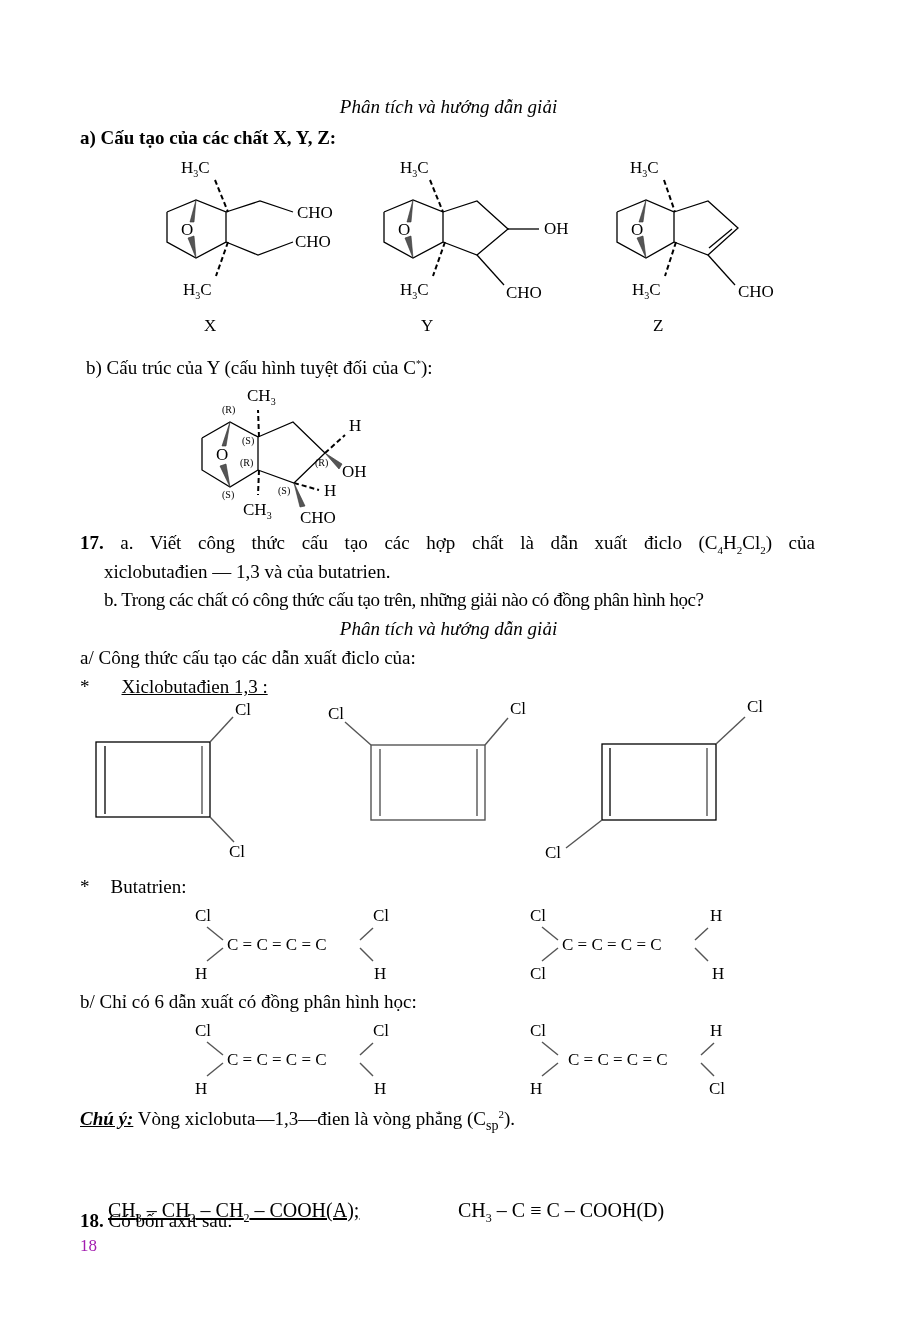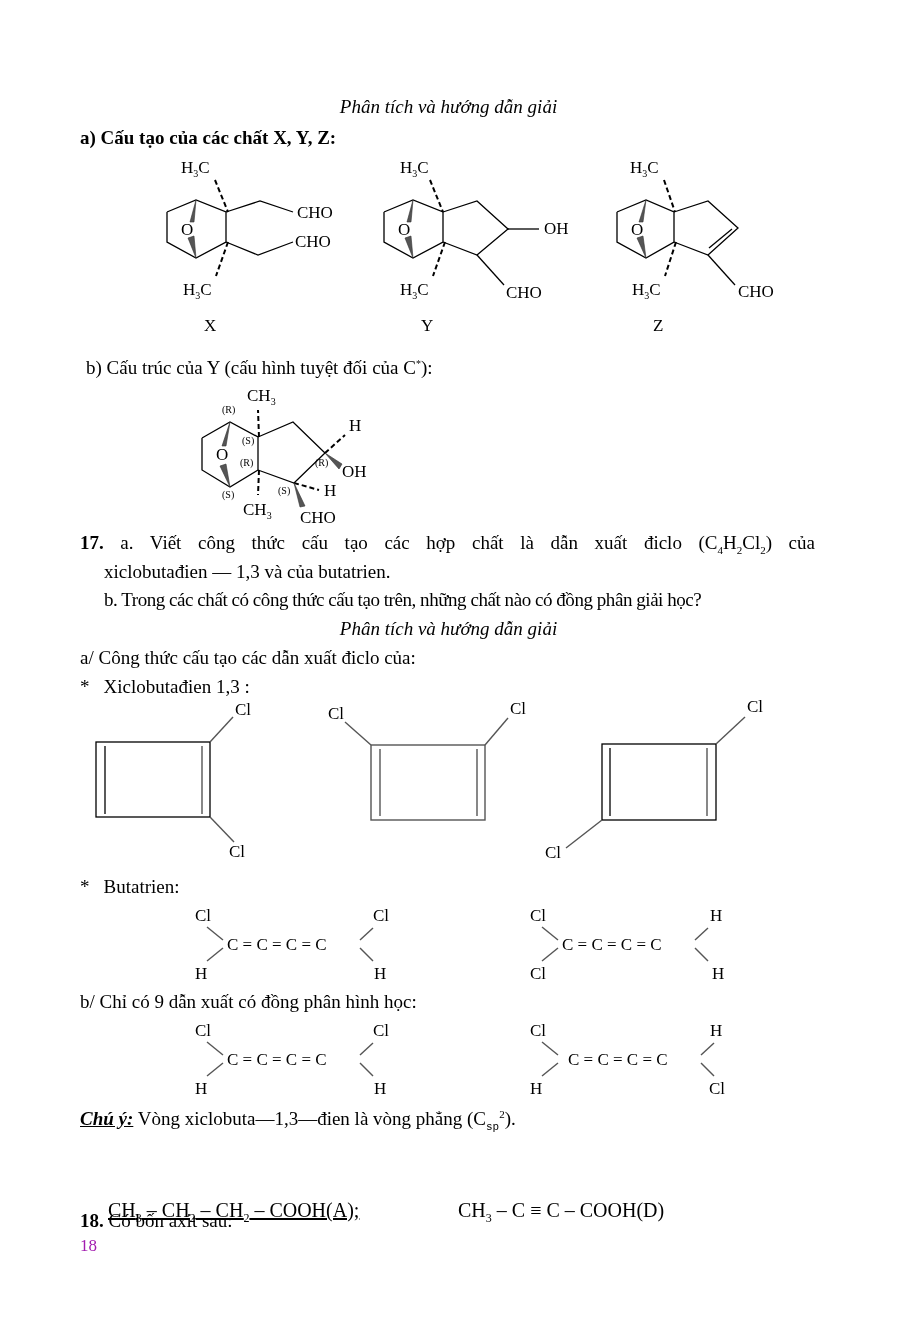--- a/index.html
+++ b/index.html
@@ -102,24 +102,24 @@
   <text class="small" x="42" y="33">(R)</text>
   <text class="small" x="62" y="64">(S)</text>
   <text class="small" x="60" y="86">(R)</text>
   <text class="small" x="42" y="118">(S)</text>
   <text class="small" x="135" y="86">(R)</text>
   <text class="small" x="98" y="114">(S)</text>
 </svg>
 
 <div class="t justify" style="left:80px;width:735px;top:533px;"><span class="bold">17.</span> <span>a. Viết công thức cấu tạo các hợp chất là dẫn xuất điclo (C</span><sub style="font-size:11px;">4</sub><span>H</span><sub style="font-size:11px;">2</sub><span>Cl</span><sub style="font-size:11px;">2</sub><span>) của</span></div>
 <div class="t" style="left:104px;top:562px;">xiclobutađien — 1,3 và của butatrien.</div>
-<div class="t" style="left:104px;top:590px;letter-spacing:-0.45px;">b. Trong các chất có công thức cấu tạo trên, những chất nào có đồng phân giải học?</div>
+<div class="t" style="left:104px;top:590px;letter-spacing:-0.45px;">b. Trong các chất có công thức cấu tạo trên, những giải nào có đồng phân hình học?</div>
 <div class="t it center" style="left:0;width:897px;top:619px;">Phân tích và hướng dẫn giải</div>
 <div class="t" style="left:80px;top:648px;">a/ Công thức cấu tạo các dẫn xuất điclo của:</div>
-<div class="t" style="left:80px;top:677px;"><span>*</span><span style="margin-left:14px;">Xiclobutađien 1,3 :</span></div>
+<div class="t" style="left:80px;top:677px;"><span>*</span><span style="margin-left:32px;text-decoration:underline;">Xiclobutađien 1,3 :</span></div>
 
 <svg style="left:80px;top:690px;" width="200" height="180">
   <rect class="bond" x="16" y="52" width="114" height="75"></rect>
   <line class="bond" x1="25" y1="56" x2="25" y2="124"></line>
   <line class="bondg" x1="122" y1="56" x2="122" y2="124"></line>
   <line class="bondg" x1="130" y1="52" x2="153" y2="27"></line>
   <line class="bondg" x1="130" y1="127" x2="154" y2="152"></line>
   <text class="lbl" x="155" y="25">Cl</text>
   <text class="lbl" x="149" y="167">Cl</text>
 </svg>
@@ -137,21 +137,21 @@
 <svg style="left:530px;top:690px;" width="260" height="180">
   <rect class="bond" x="72" y="54" width="114" height="76"></rect>
   <line class="bond" x1="80" y1="58" x2="80" y2="126"></line>
   <line class="bondg" x1="177" y1="58" x2="177" y2="126"></line>
   <line class="bondg" x1="186" y1="54" x2="215" y2="27"></line>
   <line class="bondg" x1="72" y1="130" x2="36" y2="158"></line>
   <text class="lbl" x="217" y="22">Cl</text>
   <text class="lbl" x="15" y="168">Cl</text>
 </svg>
 
-<div class="t" style="left:80px;top:877px;"><span>*</span><span style="margin-left:14px;">Butatrien:</span></div>
+<div class="t" style="left:80px;top:877px;"><span>*</span><span style="margin-left:21px;">Butatrien:</span></div>
 
 <svg style="left:190px;top:900px;" width="220" height="90">
   <text class="lbl" x="5" y="21">Cl</text>
   <text class="lbl" x="5" y="79">H</text>
   <line class="bondg" x1="17" y1="27" x2="33" y2="40"></line>
   <line class="bondg" x1="17" y1="61" x2="33" y2="48"></line>
   <text class="lbl" x="37" y="50">C = C = C = C</text>
   <line class="bondg" x1="170" y1="40" x2="183" y2="28"></line>
   <line class="bondg" x1="170" y1="48" x2="183" y2="61"></line>
   <text class="lbl" x="183" y="21">Cl</text>
@@ -163,21 +163,21 @@
   <text class="lbl" x="5" y="79">Cl</text>
   <line class="bondg" x1="17" y1="27" x2="33" y2="40"></line>
   <line class="bondg" x1="17" y1="61" x2="33" y2="48"></line>
   <text class="lbl" x="37" y="50">C = C = C = C</text>
   <line class="bondg" x1="170" y1="40" x2="183" y2="28"></line>
   <line class="bondg" x1="170" y1="48" x2="183" y2="61"></line>
   <text class="lbl" x="185" y="21">H</text>
   <text class="lbl" x="187" y="79">H</text>
 </svg>
 
-<div class="t" style="left:80px;top:992px;">b/ Chỉ có 9 dẫn xuất có đồng phân hình học:</div>
+<div class="t" style="left:80px;top:992px;">b/ Chỉ có 6 dẫn xuất có đồng phân hình học:</div>
 
 <svg style="left:190px;top:1015px;" width="220" height="90">
   <text class="lbl" x="5" y="21">Cl</text>
   <text class="lbl" x="5" y="79">H</text>
   <line class="bondg" x1="17" y1="27" x2="33" y2="40"></line>
   <line class="bondg" x1="17" y1="61" x2="33" y2="48"></line>
   <text class="lbl" x="37" y="50">C = C = C = C</text>
   <line class="bondg" x1="170" y1="40" x2="183" y2="28"></line>
   <line class="bondg" x1="170" y1="48" x2="183" y2="61"></line>
   <text class="lbl" x="183" y="21">Cl</text>
@@ -189,21 +189,21 @@
   <text class="lbl" x="5" y="79">H</text>
   <line class="bondg" x1="17" y1="27" x2="33" y2="40"></line>
   <line class="bondg" x1="17" y1="61" x2="33" y2="48"></line>
   <text class="lbl" x="43" y="50">C = C = C = C</text>
   <line class="bondg" x1="176" y1="40" x2="189" y2="28"></line>
   <line class="bondg" x1="176" y1="48" x2="189" y2="61"></line>
   <text class="lbl" x="185" y="21">H</text>
   <text class="lbl" x="184" y="79">Cl</text>
 </svg>
 
-<div class="t" style="left:80px;top:1109px;"><span class="bold it underline">Chú ý:</span><span> Vòng xiclobuta—1,3—đien là vòng phẳng (C</span><sub style="font-size:11px;font-family:Liberation Mono, monospace;">sp</sub><sup style="font-size:11px;">2</sup><span>).</span></div>
+<div class="t" style="left:80px;top:1109px;"><span class="bold it underline">Chú ý:</span><span> Vòng xiclobuta—1,3—đien là vòng phẳng (C</span><sub style="font-size:14px;">sp</sub><sup style="font-size:11px;">2</sup><span>).</span></div>
 
 <div class="t" style="left:80px;top:1166px;margin-top:45px;"><span class="bold">18.</span> <span>Có bốn axit sau:</span></div>
 
 <div class="t" style="left:108px;top:1200px;font-size:20px;text-decoration:underline;"><span>CH</span><sub style="font-size:12px;">3</sub><span> – CH</span><sub style="font-size:12px;">2</sub><span> – CH</span><sub style="font-size:12px;">2</sub><span> – COOH(A);</span></div>
 
 <div class="t" style="left:458px;top:1200px;font-size:20px;"><span>CH</span><sub style="font-size:12px;">3</sub><span> – C ≡ C – COOH(D)</span></div>
 
 <div class="pagenum">18</div>
 
 </body></html>

